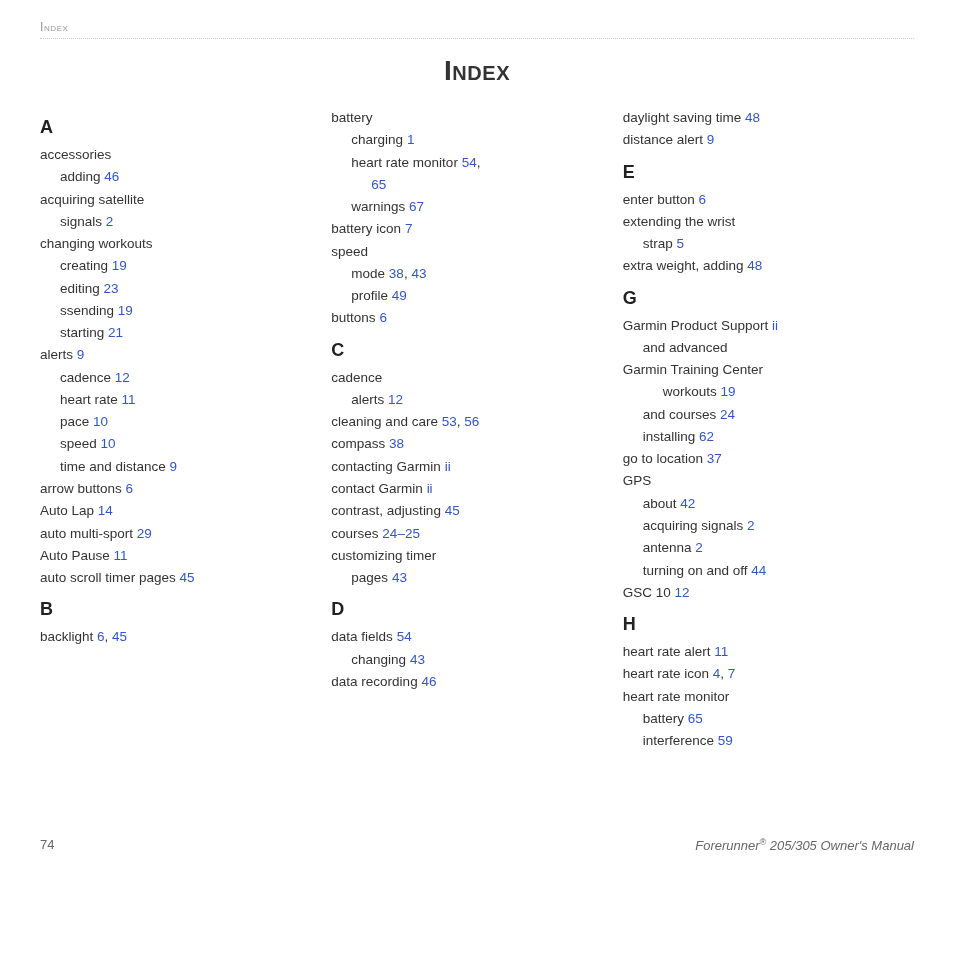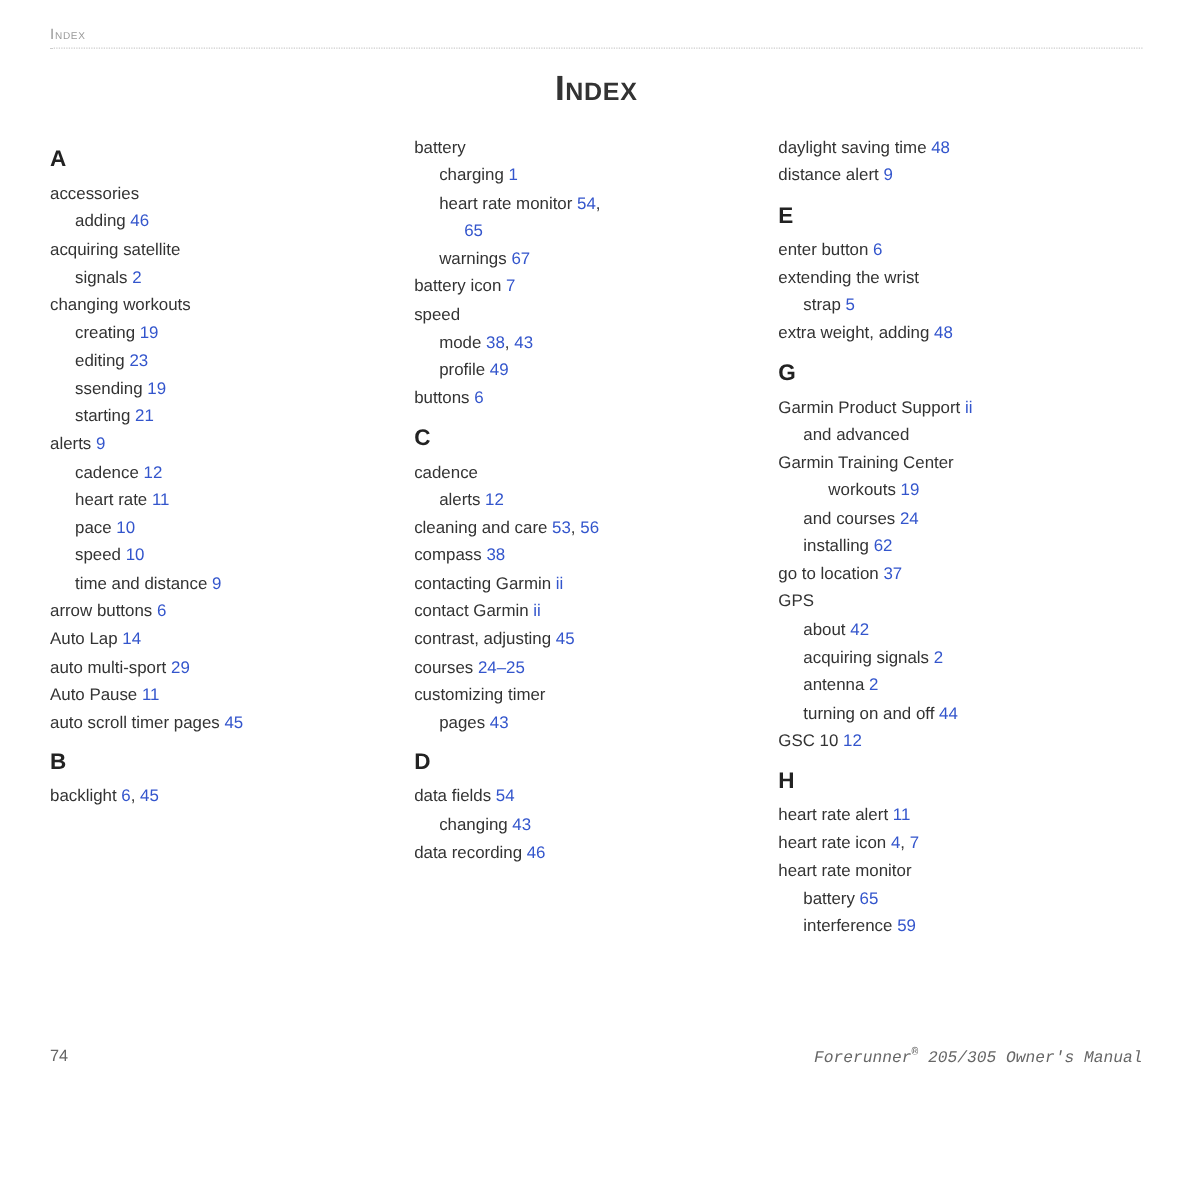--- a/index.html
+++ b/index.html
@@ -73,21 +73,20 @@
       right: 40px;
       display: flex;
       justify-content: space-between;
       align-items: flex-start;
       font-size: 13px;
       color: #666;
     }
     .footer-right {
       font-style: italic;
       font-size: 13px;
-      font-family: Liberation Mono, monospace;
     }
     sup {
       font-size: 9px;
     }
   </style>
 </head>
 <body>
 
 <div class="page">
   <div class="page-header">Index</div>

